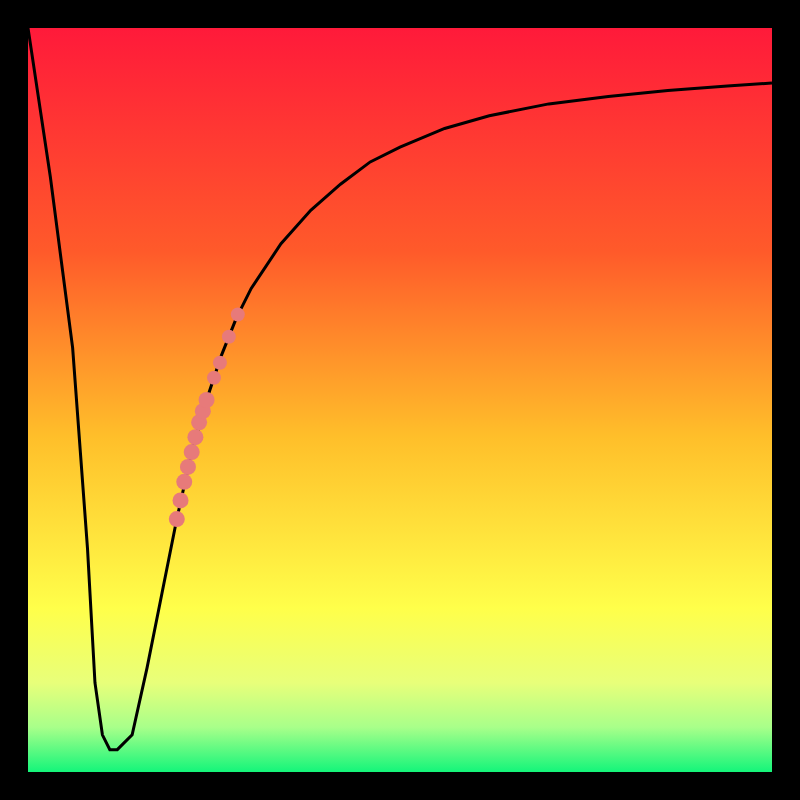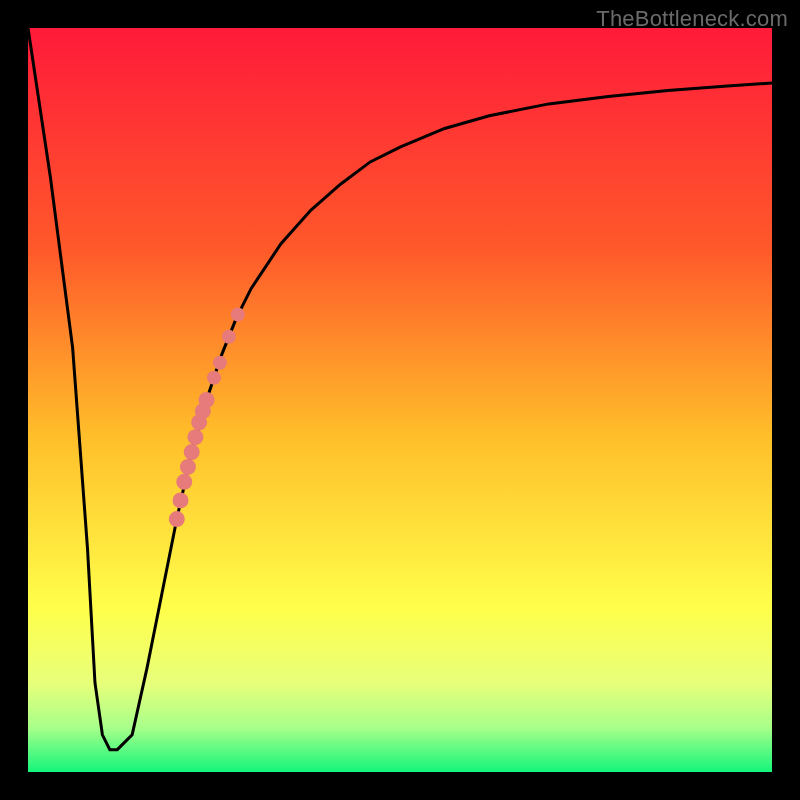--- a/index.html
+++ b/index.html
@@ -38,21 +38,20 @@
   svg {
     display: block;
     width: 744px;
     height: 744px;
   }
 </style>
 </head>
 <body>
 
 <div class="frame">
-  <div class="watermark">TheBottleneck.com</div>
 
   <div class="plot-wrap">
     <svg id="chart-svg" viewBox="0 0 744 744" preserveAspectRatio="none">
       <defs>
         <linearGradient id="bg-grad" x1="0" y1="0" x2="0" y2="1">
             <stop offset="0.0%" stop-color="#ff1a3a"></stop>
             <stop offset="30.0%" stop-color="#ff5a2a"></stop>
             <stop offset="55.0%" stop-color="#ffbf2a"></stop>
             <stop offset="78.0%" stop-color="#ffff4a"></stop>
             <stop offset="88.0%" stop-color="#e8ff7a"></stop>

